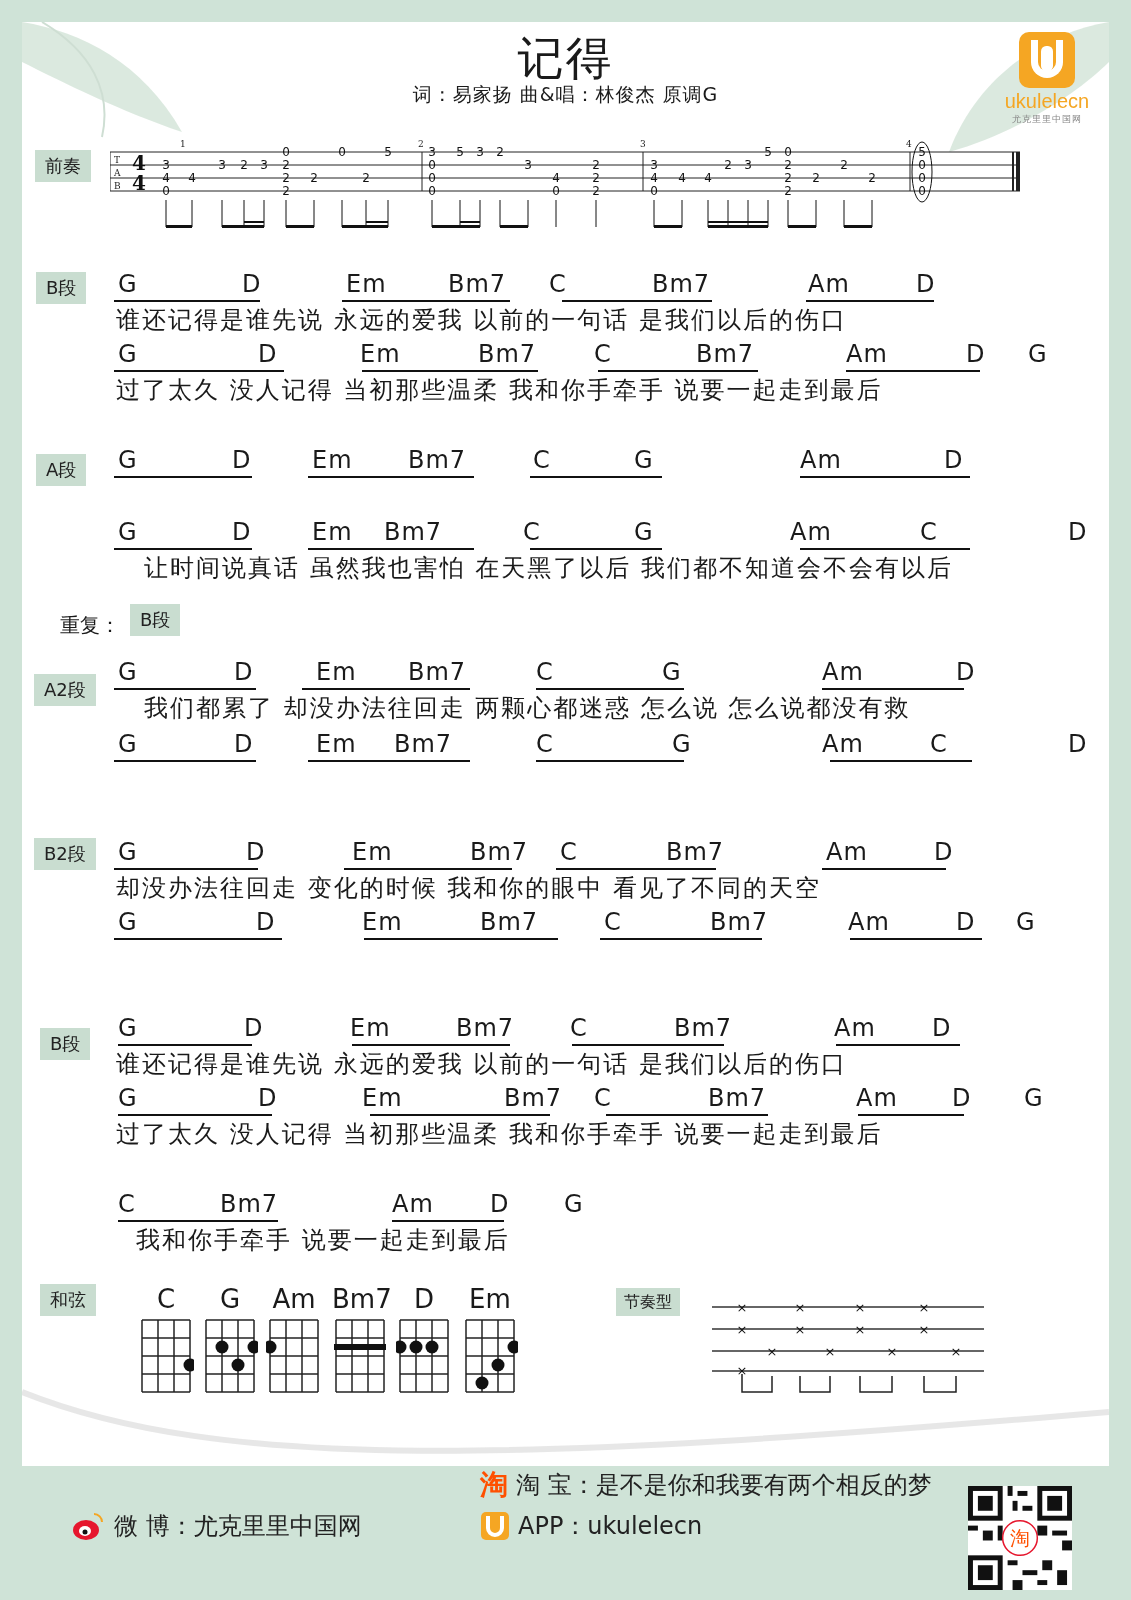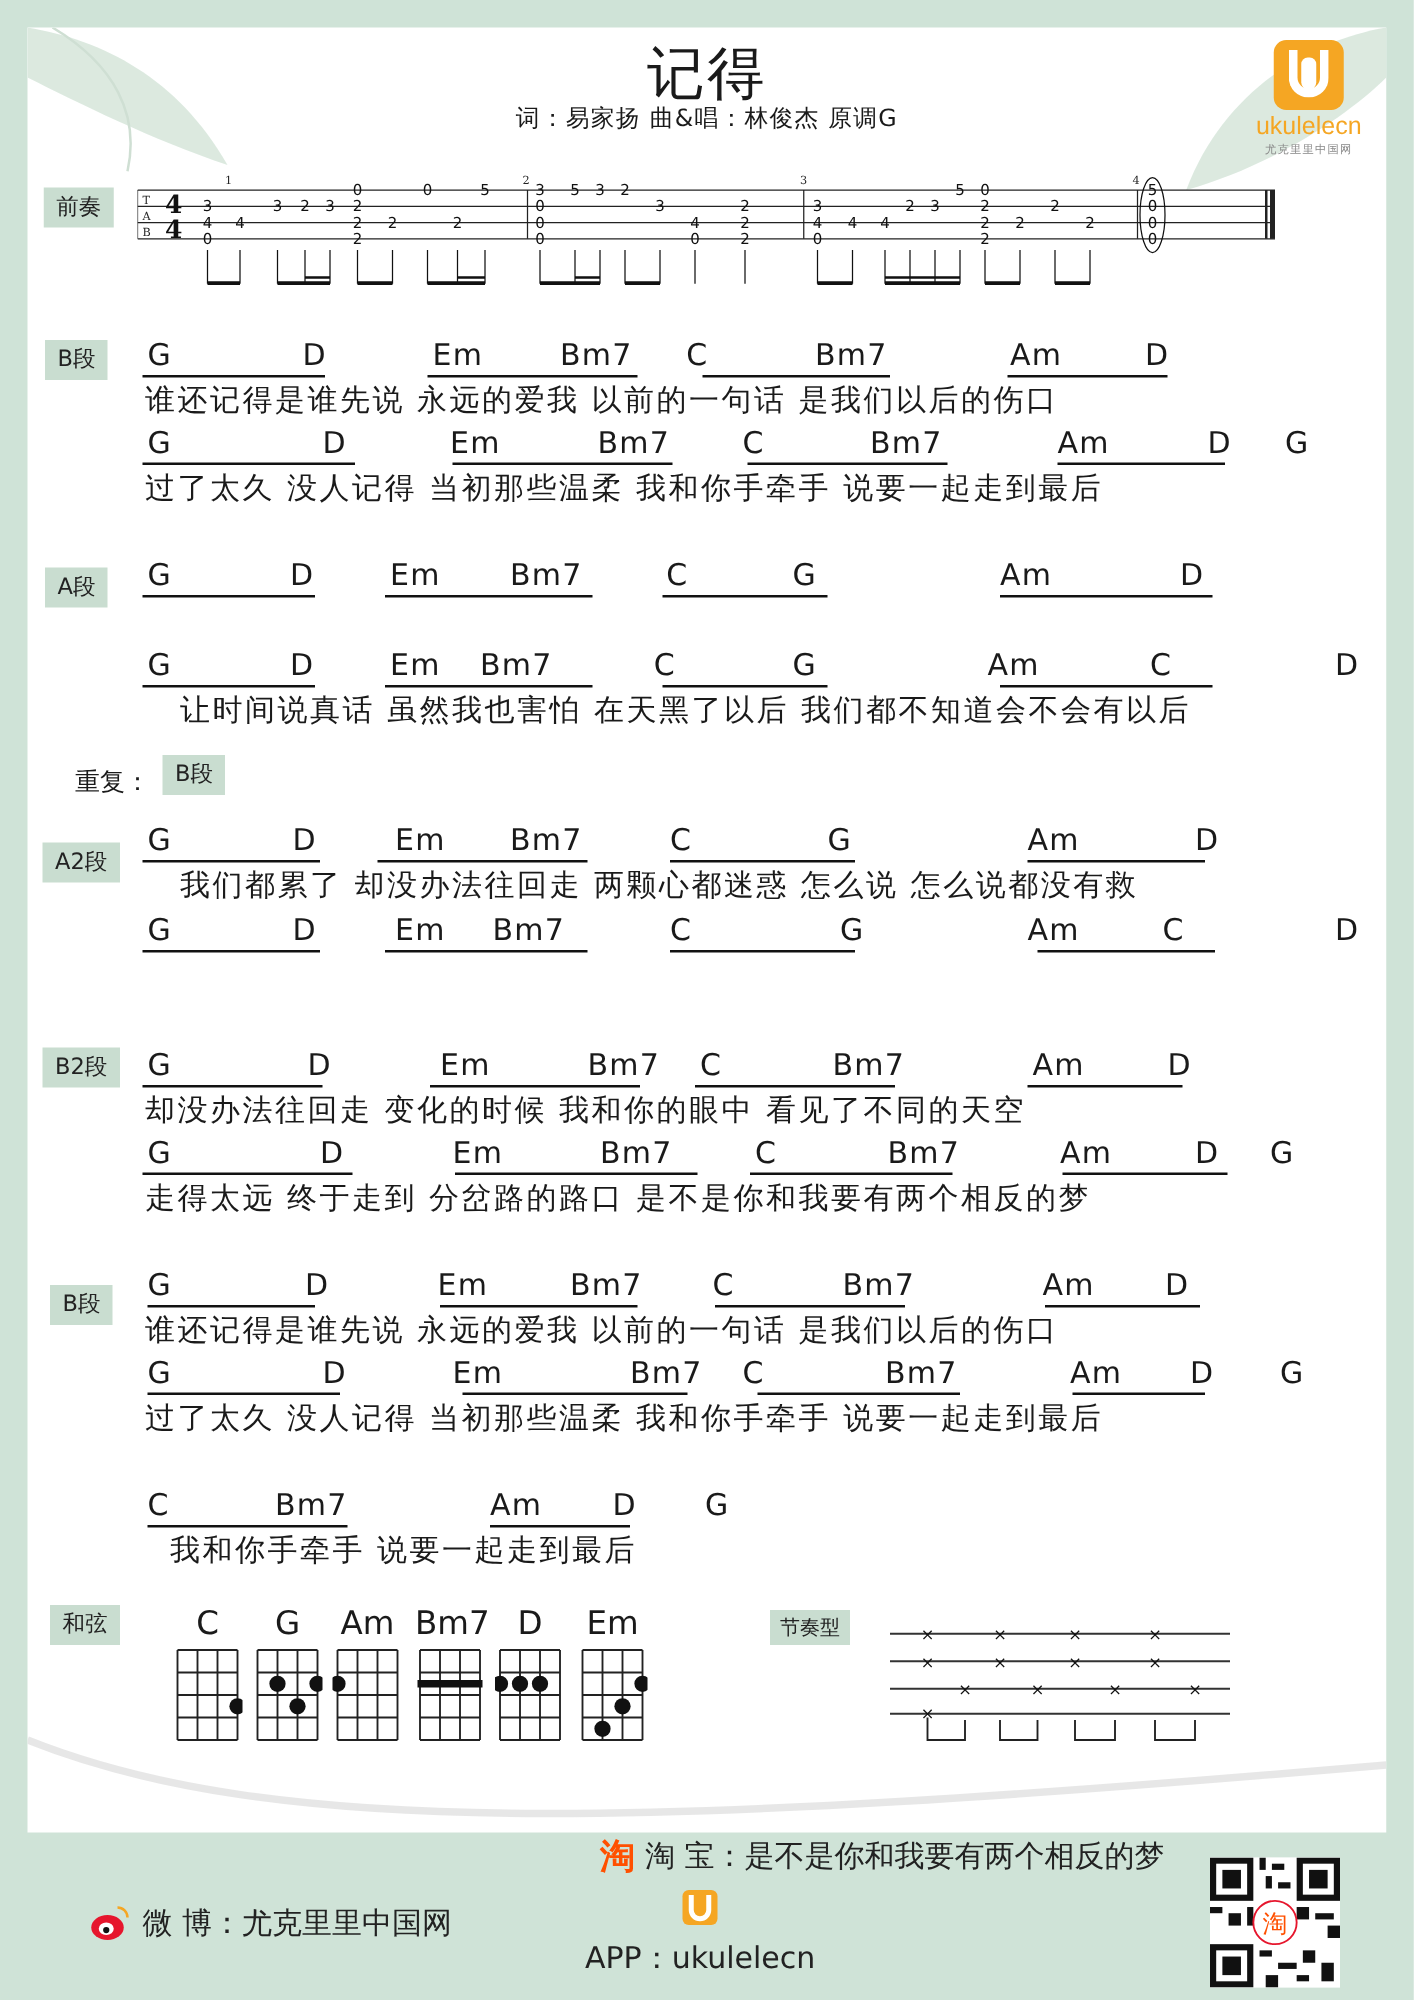--- a/index.html
+++ b/index.html
@@ -355,21 +355,20 @@
           <span style="left: 582px;">C</span>
           <span style="left: 688px;">Bm7</span>
           <span style="left: 826px;">Am</span>
           <span style="left: 934px;">D</span>
           <span style="left: 994px;">G</span>
           <div class="ul" style="left: 92px; width: 168px;"></div>
           <div class="ul" style="left: 342px; width: 194px;"></div>
           <div class="ul" style="left: 578px; width: 162px;"></div>
           <div class="ul" style="left: 828px; width: 132px;"></div>
         </div>
-        <div class="lyrics" style="left: 94px; top: 34px;">走得太远  终于走到   分岔路的路口  是不是你和我要有两个相反的梦</div>
       </div>
       <div class="line" style="left: 0px; top: 992px; width: 1087px;">
         <div class="chords">
           <span style="left: 96px;">G</span>
           <span style="left: 222px;">D</span>
           <span style="left: 328px;">Em</span>
           <span style="left: 434px;">Bm7</span>
           <span style="left: 548px;">C</span>
           <span style="left: 652px;">Bm7</span>
           <span style="left: 812px;">Am</span>
@@ -521,34 +520,34 @@
     <g stroke="#222" stroke-width="1.5" fill="none">
       <path d="M54,76 V94 H84 V78"></path>
       <path d="M112,78 V94 H142 V78"></path>
       <path d="M172,78 V94 H204 V78"></path>
       <path d="M236,78 V94 H268 V78"></path>
     </g>
   </svg>
 </div>
 
 <div class="footer">
-  <div class="f-item" style="left:70px;top:44px;margin-top:12px;">
+  <div class="f-item" style="left:70px;top:44px;">
     <svg width="36" height="32">
       <ellipse cx="16" cy="20" rx="13" ry="10" fill="#e6162d"></ellipse>
       <ellipse cx="15" cy="21" rx="6" ry="5" fill="#fff"></ellipse>
       <circle cx="15" cy="22" r="2.5" fill="#111"></circle>
       <path d="M24,4 A8,8 0 0 1 32,12" stroke="#f5a623" stroke-width="2" fill="none"></path>
     </svg>
     <span>微   博：尤克里里中国网</span>
   </div>
   <div class="f-item" style="left:480px;top:0px;">
     <span style="color:#ff5000;font-weight:bold;font-size:28px;">淘</span>
     <span>淘   宝：是不是你和我要有两个相反的梦</span>
   </div>
-  <div class="f-item" style="left:468px;top:44px;flex-direction:column;">
+  <div class="f-item" style="left:480px;top:44px;">
     <svg width="30" height="32">
       <rect x="1" y="2" width="28" height="28" rx="5" fill="#f5a623"></rect>
       <path d="M8,6 V18 A7,7 0 0 0 22,18 V6" stroke="#fff" stroke-width="4" fill="none"></path>
     </svg>
     <span>APP：ukulelecn</span>
   </div>
   <svg class="qr" viewBox="0 0 21 21" width="104" height="104">
     <rect width="21" height="21" fill="#fff"></rect>
     <g fill="#111">
       <rect x="0" y="0" width="7" height="7"></rect>

